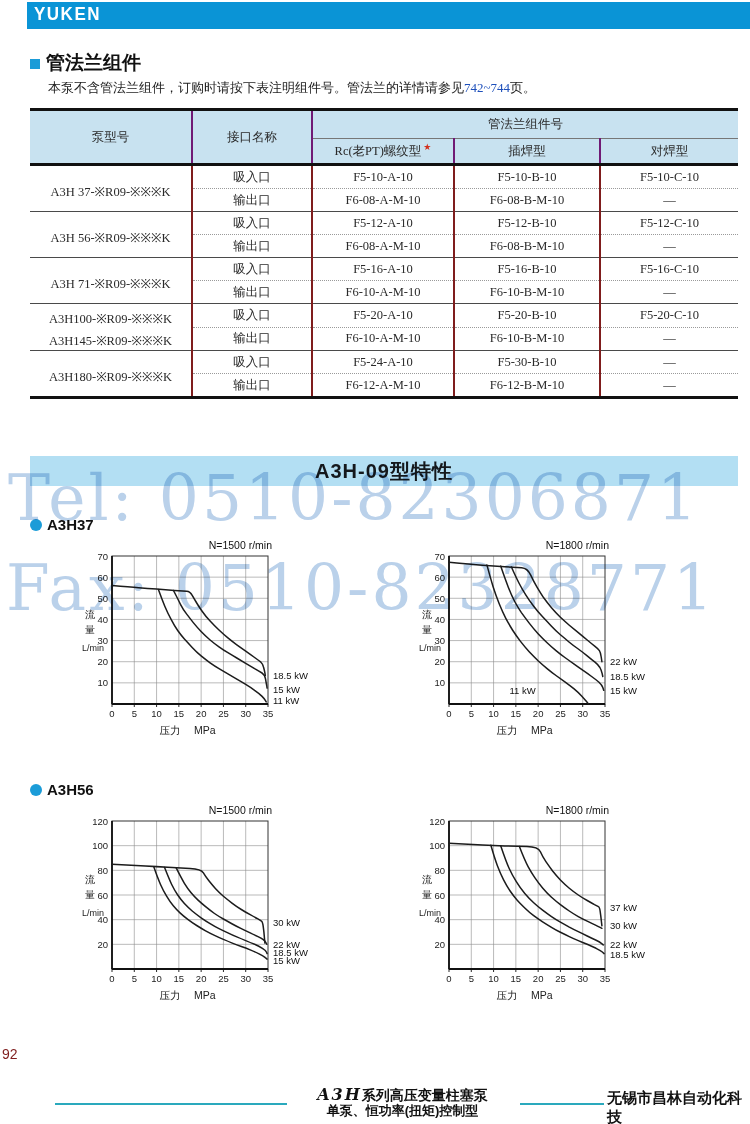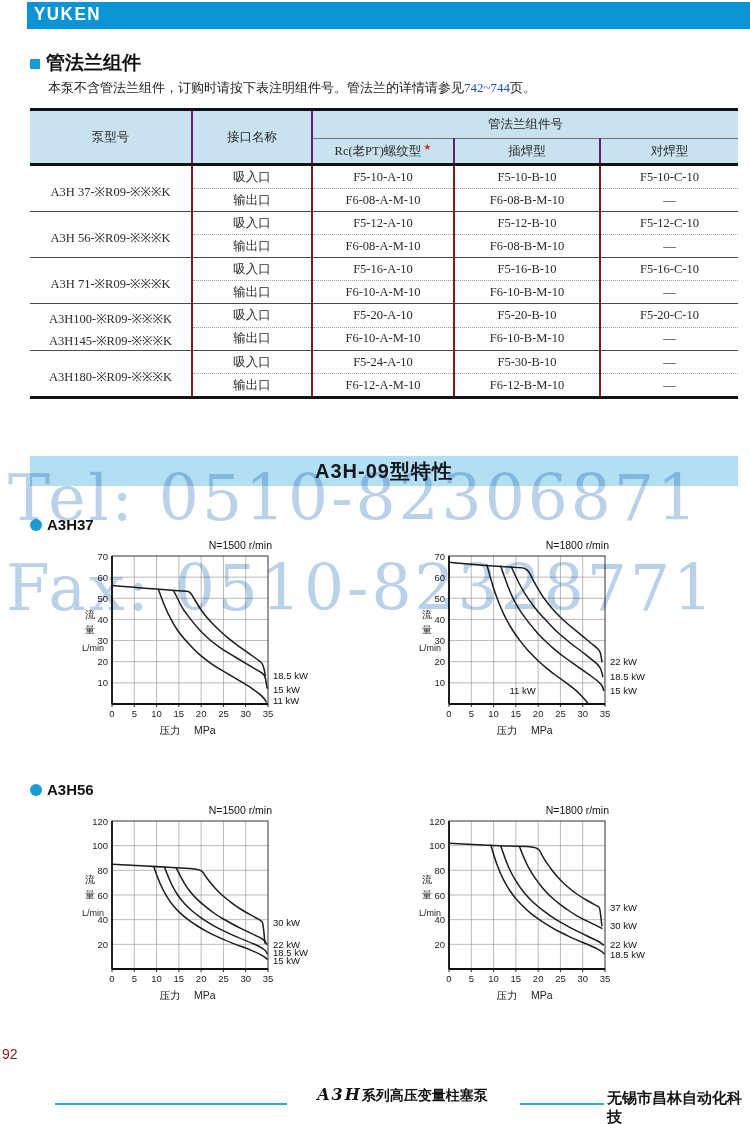--- a/index.html
+++ b/index.html
@@ -425,17 +425,18 @@
         <text x="193" y="154.70000000000002" class="slab">18.5 kW</text>
       </svg></div>
 
   <div class="wm" id="wm1">Tel: 0510-82306871</div>
   <div class="wm" id="wm2">Fax: 0510-82328771</div>
 
   <div class="pageno">92</div>
   <div class="fline" id="fline1"></div>
   <div class="fcenter">
     <div class="l1"><span class="a3h-logo">A3H</span><span>系列高压变量柱塞泵</span></div>
+    <div class="l2">单泵、恒功率(扭矩)控制型</div>
   </div>
   <div class="fline" id="fline2"></div>
   <div class="fcompany">无锡市昌林自动化科技</div>
 
 </div>
 
 </body></html>

